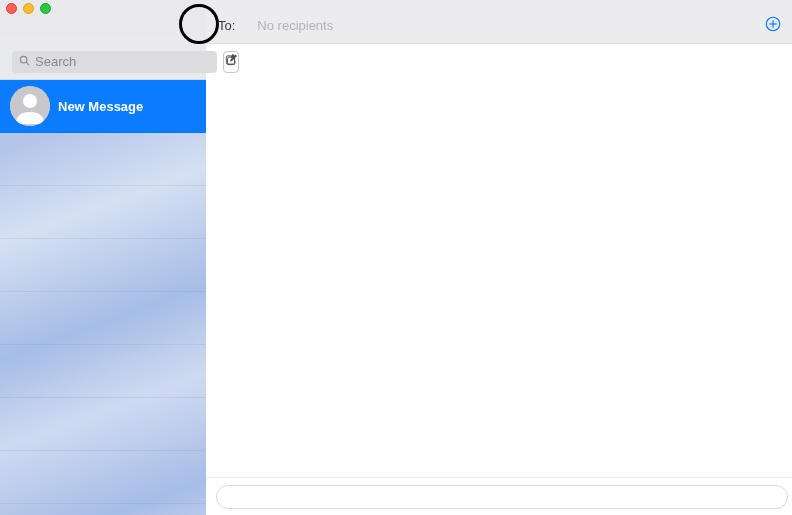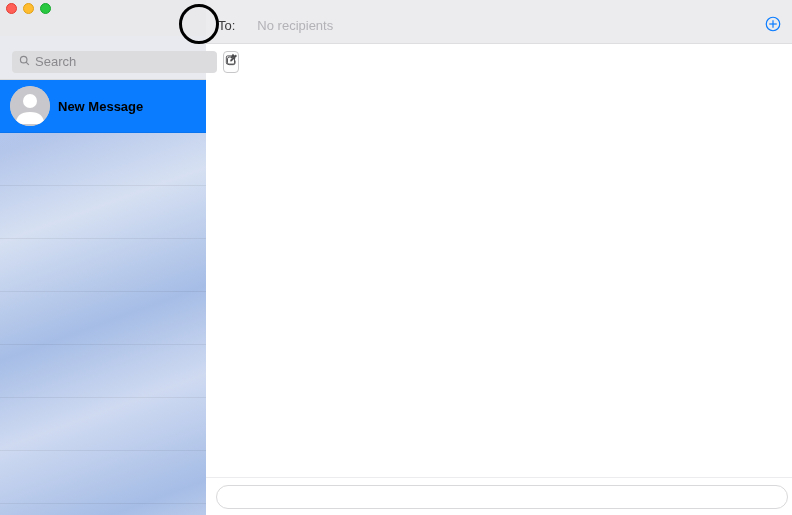--- a/index.html
+++ b/index.html
@@ -20,21 +20,21 @@
   .sidebar-top { height: 44px; background: rgba(236,236,239,0.94); border-bottom: 1px solid #d9d9da; display: flex; align-items: center; padding: 14px 6px 6px 12px; gap: 6px; }
   .search { flex: 1; height: 22px; background: #dcdcde; border-radius: 4px; display: flex; align-items: center; padding: 0 6px; gap: 4px; color: #7a7a7e; }
   .search input { flex:1; border:0; background:transparent; outline:none; font-size:13px; color:#333; }
   .search input::placeholder { color:#8a8a8e; }
   .compose { width: 34px; height: 22px; background: #fdfdfd; border: 1px solid #c7c7c9; border-radius: 4px; display:flex; align-items:center; justify-content:center; position: relative; z-index:5; }
   .compose svg { width: 14px; height: 14px; stroke:#4a4a4c; }
   .annot-circle { position:absolute; top:4px; left:179px; width:40px; height:40px; border:3px solid #000; border-radius:50%; pointer-events:none; z-index:30; }
 
   .convo-list { flex:1; overflow:hidden; }
   .convo { height: 53px; display:flex; align-items:center; padding:0 10px; gap:8px; border-bottom:1px solid rgba(0,0,0,0.06); }
-  .convo.selected { background: #0a7cff; color:#000000; }
+  .convo.selected { background: #0a7cff; color:#ffffff; }
   .avatar { width:40px; height:40px; border-radius:50%; background:#c8c8cc; display:flex; align-items:center; justify-content:center; overflow:hidden; }
   .avatar svg { width:40px; height:40px; }
   .convo-title { font-weight:600; font-size:13px; }
   .convo.placeholder .convo-title { color: transparent; }
   .convo.placeholder .avatar { background: transparent; }
 
   
   .thread { flex:1; display:flex; flex-direction:column; background:#fff; }
   .thread-header { height:44px; background:#ececef; border-bottom:1px solid #dedee0; display:flex; align-items:center; padding:14px 10px 6px 12px; gap:6px; color:#3a3a3c; }
   .to-label { font-size:13px; color:#3a3a3c; }

